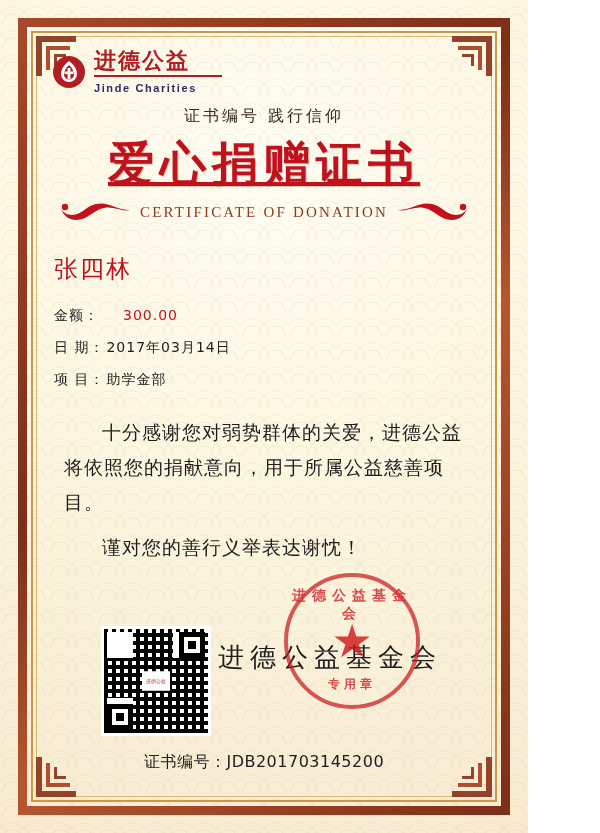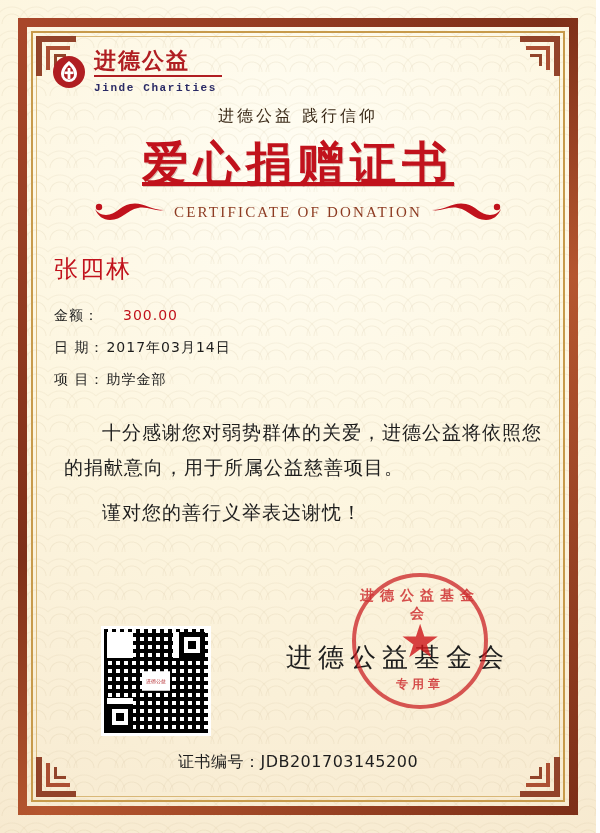--- a/index.html
+++ b/index.html
@@ -10,21 +10,21 @@
     width: 600px;
     height: 833px;
     background: #ffffff;
     font-family: "Liberation Sans", sans-serif;
     overflow: hidden;
   }
 
   
   .certificate {
     position: relative;
-    width: 596px;
+    width: 528px;
     height: 833px;
     box-sizing: border-box;
     background:
       radial-gradient(circle at 50% 20%, #fffdf3 0%, #fdf6e0 45%, #f7ead0 100%);
     overflow: hidden;
   }
 
   
   .pattern {
     position: absolute;
@@ -93,21 +93,21 @@
   }
   .logo-text-block { line-height: 1; }
   .logo-cn {
     font-family: "DejaVu Sans", sans-serif;
     font-size: 22px;
     font-weight: bold;
     color: #b01e22;
     letter-spacing: 2px;
   }
   .logo-en {
-    font-family: Liberation Mono, monospace;
+    font-family: Liberation Sans, sans-serif;
     font-size: 11px;
     letter-spacing: 1.6px;
     color: #2a2a66;
     margin-top: 6px;
     font-weight: bold;
   }
   .logo-underline {
     width: 128px;
     height: 2px;
     background: #b01e22;
@@ -353,21 +353,21 @@
           <rect x="12.5" y="16.5" width="9" height="2.6" fill="#fff"></rect>
         </svg>
       </div>
       <div class="logo-text-block">
         <div class="logo-cn">进德公益</div>
         <div class="logo-underline"></div>
         <div class="logo-en">Jinde Charities</div>
       </div>
     </div>
 
-    <div class="motto">进德公益  践行信仰</div>
+    <div class="motto">证书编号  践行信仰</div>
     <div class="main-title">爱心捐赠证书</div>
 
     <div class="sub-title-row">
       <span class="flourish">
         <svg width="72" height="22" viewBox="0 0 72 22" aria-hidden="true">
           <path d="M70 11 C56 11 48 2 36 5 C26 7 22 16 12 16 C7 16 3 13 1 10 C4 17 9 21 16 21 C28 21 33 11 44 9 C54 7 62 13 70 11z" fill="#c1121c"></path>
           <circle cx="5" cy="8" r="3.2" fill="#c1121c"></circle>
         </svg>
       </span>
       <span class="sub-title">CERTIFICATE OF DONATION</span>

